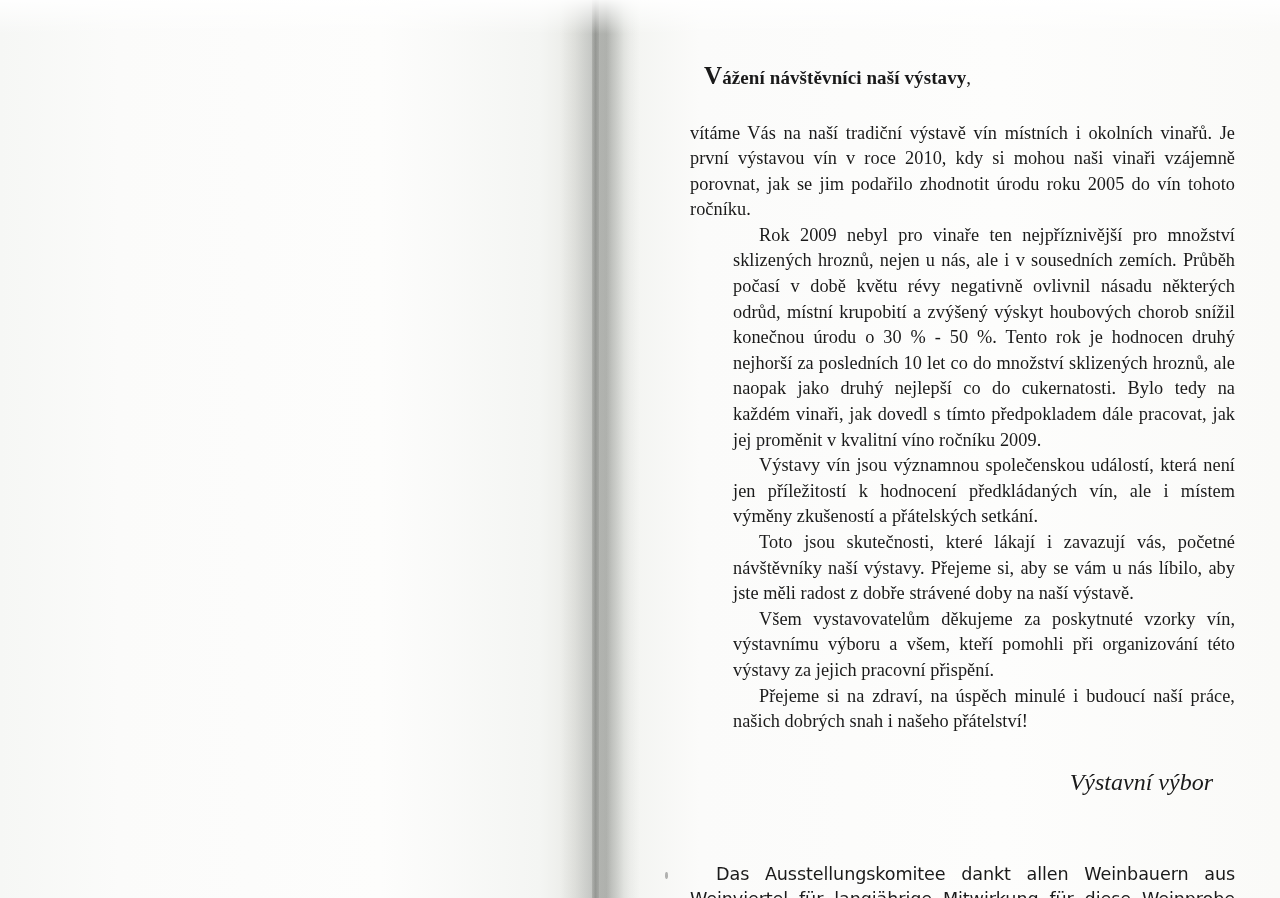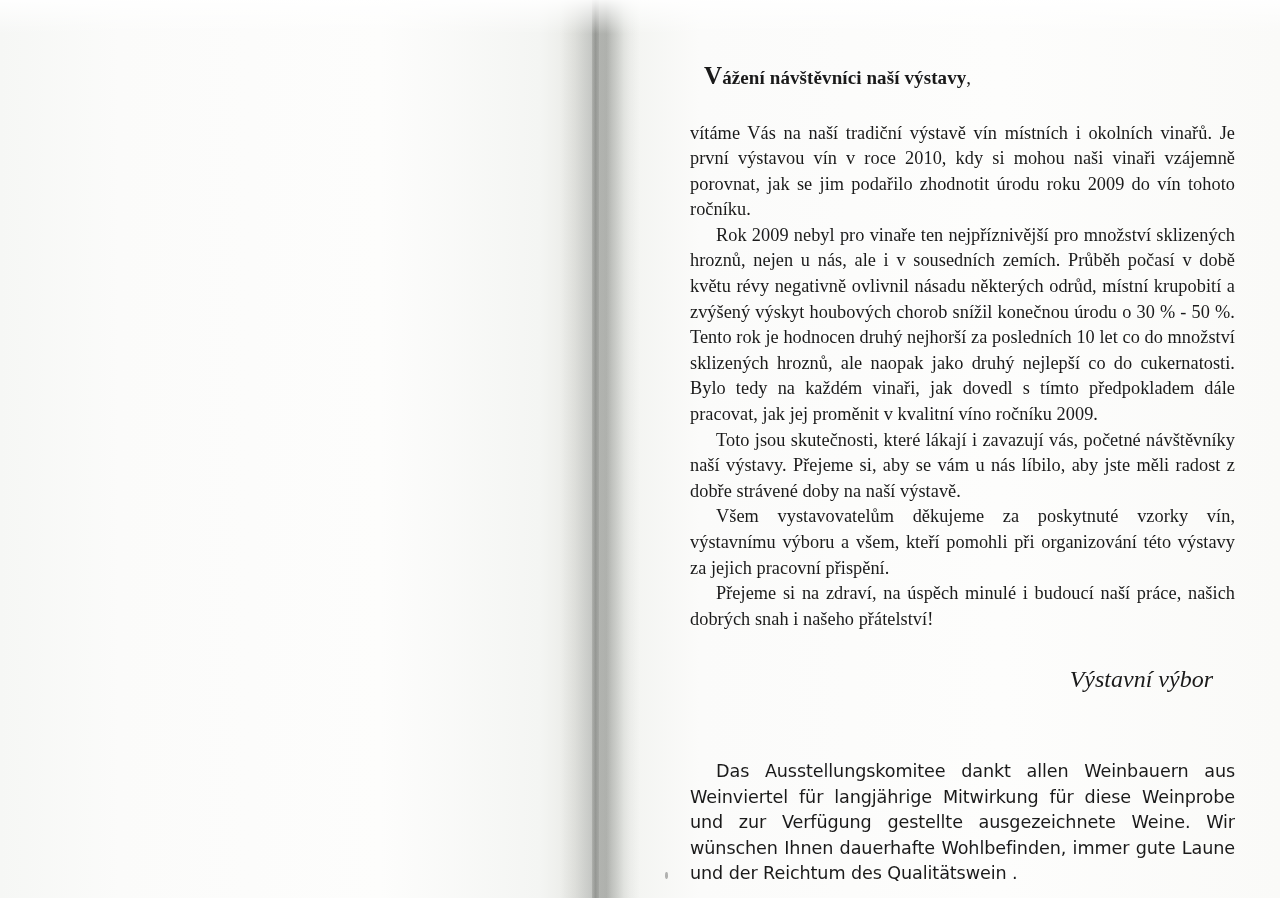--- a/index.html
+++ b/index.html
@@ -116,20 +116,21 @@
     font-size: 18.3px;
     line-height: 25.6px;
     margin: 0;
     text-align: justify;
     text-justify: inter-word;
     hyphens: manual;
     letter-spacing: 0.05px;
   }
   p.body-par.indent {
     text-indent: 26px;
+    margin-left: 43px;
   }
 
   .signature {
     margin-top: 34px;
     text-align: right;
     padding-right: 22px;
     font-style: italic;
     font-size: 24px;
   }
 
@@ -168,22 +169,23 @@
 
   <div class="gutter-shadow"></div>
   <div class="gutter-core"></div>
   <div class="page-edge-top"></div>
 
   <div class="right-page">
     <div class="text-column">
 
       <h1 class="salutation"><span class="dropcap">V</span><span class="rest">ážení návštěvníci naší výstavy</span><span class="comma">,</span></h1>
 
-      <p class="body-par">vítáme Vás na naší tradiční výstavě vín místních i okolních vinařů. Je první výstavou vín v roce 2010, kdy si mohou naši vinaři vzájemně porovnat, jak se jim podařilo zhodnotit úrodu roku 2009 do vín tohoto ročníku.</p>
+      <p class="body-par">vítáme Vás na naší tradiční výstavě vín místních i okolních vinařů. Je první výstavou vín v roce 2010, kdy si mohou naši vinaři vzájemně porovnat, jak se jim podařilo zhodnotit úrodu roku 2005 do vín tohoto ročníku.</p>
       <p class="body-par indent">Rok 2009 nebyl pro vinaře ten nejpříznivější pro množství sklizených hroznů, nejen u nás, ale i v sousedních zemích. Průběh počasí v době květu révy negativně ovlivnil násadu některých odrůd, místní krupobití a zvýšený výskyt houbových chorob snížil konečnou úrodu o 30 % - 50 %. Tento rok je hodnocen druhý nejhorší za posledních 10 let co do množství sklizených hroznů, ale naopak jako druhý nejlepší co do cukernatosti. Bylo tedy na každém vinaři, jak dovedl s tímto předpokladem dále pracovat, jak jej proměnit v kvalitní víno ročníku 2009.</p>
+      <p class="body-par indent">Výstavy vín jsou významnou společenskou událostí, která není jen příležitostí k hodnocení předkládaných vín, ale i místem výměny zkušeností a přátelských setkání.</p>
       <p class="body-par indent">Toto jsou skutečnosti, které lákají i zavazují vás, početné návštěvníky naší výstavy. Přejeme si, aby se vám u nás líbilo, aby jste měli radost z dobře strávené doby na naší výstavě.</p>
       <p class="body-par indent">Všem vystavovatelům děkujeme za poskytnuté vzorky vín, výstavnímu výboru a všem, kteří pomohli při organizování této výstavy za jejich pracovní přispění.</p>
       <p class="body-par indent">Přejeme si na zdraví, na úspěch minulé i budoucí naší práce, našich dobrých snah i našeho přátelství!</p>
 
       <div class="signature">Výstavní výbor</div>
 
       <div class="german-block">
         <p class="indent">Das Ausstellungskomitee dankt allen Weinbauern aus Weinviertel für langjährige Mitwirkung für diese Weinprobe und zur Verfügung gestellte ausgezeichnete Weine. Wir wünschen Ihnen dauerhafte Wohlbefinden, immer gute Laune und der Reichtum des Qualitätswein .</p>
       </div>
 

